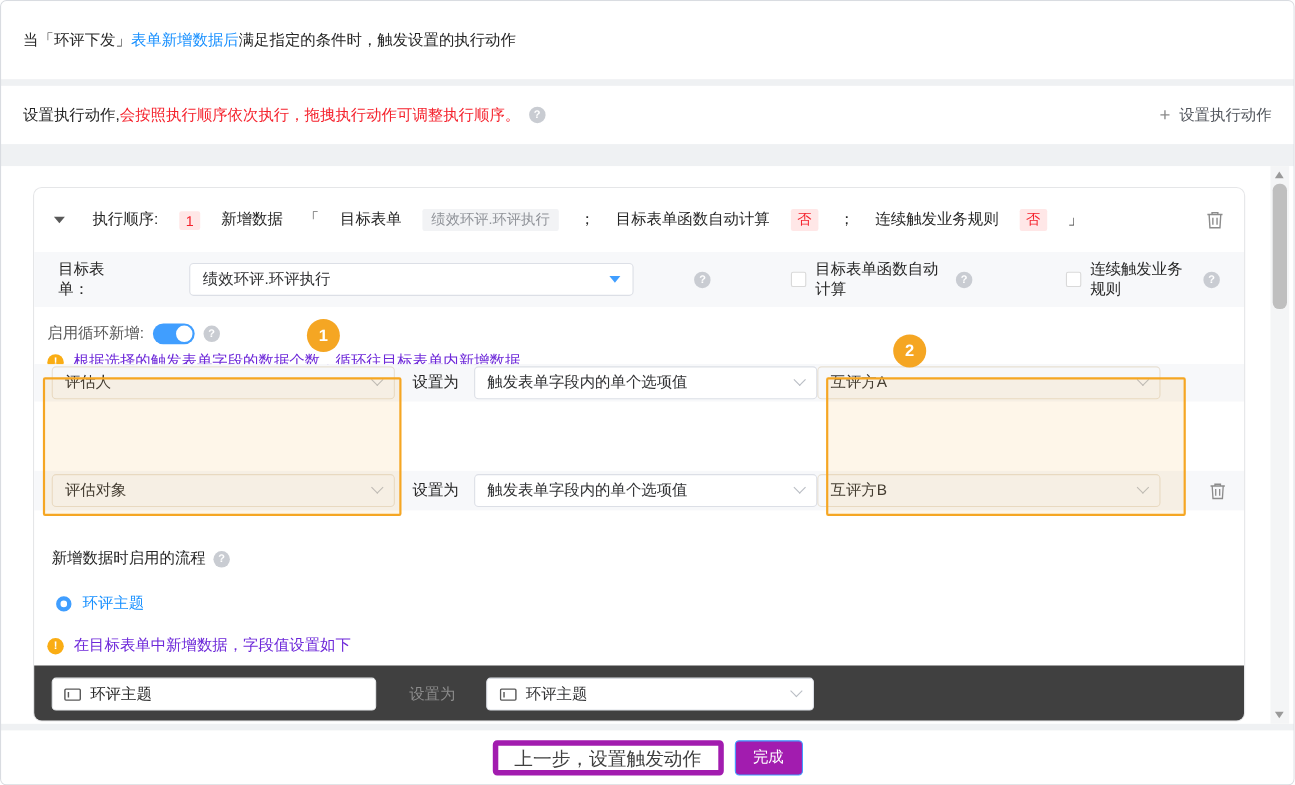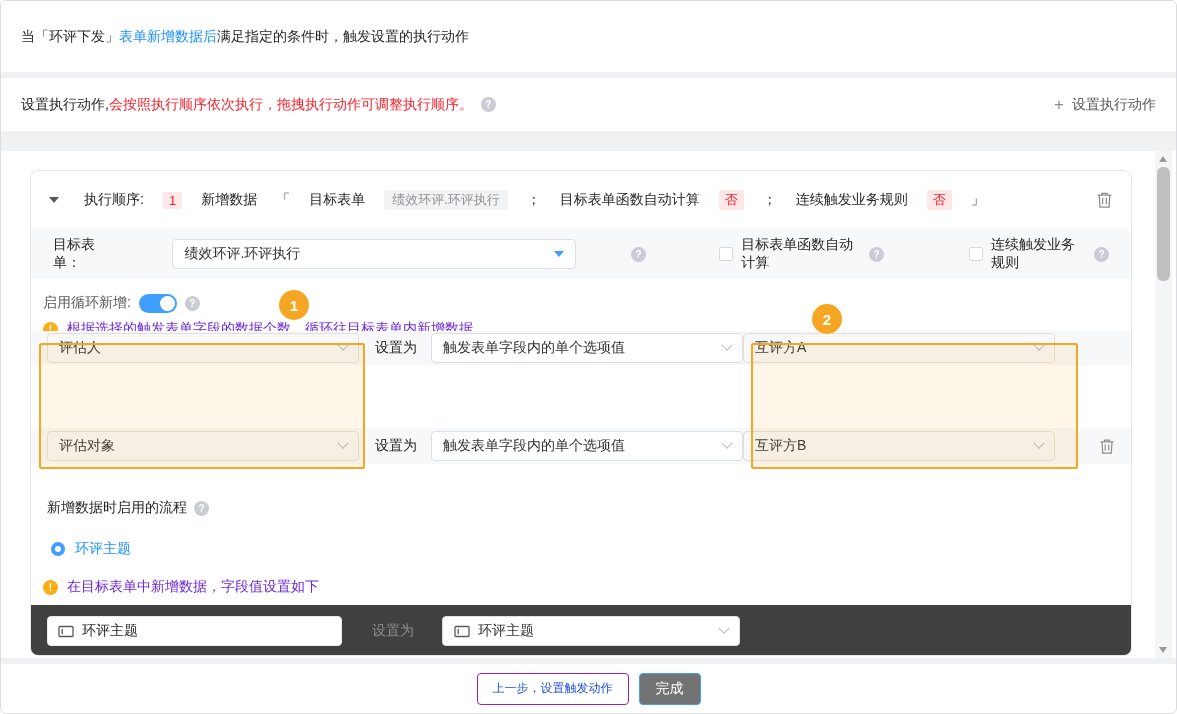--- a/index.html
+++ b/index.html
@@ -85,22 +85,22 @@
   .hl-rect2 { left: 750px; top: 192px; width: 327px; height: 126px; }
   .step-circle { position: absolute; width: 30px; height: 30px; border-radius: 50%; background: #f5a623; color: #fff; font-size: 15px; font-weight: bold; display: flex; align-items: center; justify-content: center; z-index: 6; }
   .step-1 { left: 278px; top: 139px; }
   .step-2 { left: 811px; top: 153px; }
 
   .scrollbar { position: absolute; left: 1154px; top: 0; width: 17px; height: 507px; background: #f4f5f6; z-index: 7; }
   .sb-up   { position: absolute; top: 5px; left: 4px; width: 0; height: 0; border-left: 4.5px solid transparent; border-right: 4.5px solid transparent; border-bottom: 6px solid #9a9a9a; }
   .sb-down { position: absolute; bottom: 5px; left: 4px; width: 0; height: 0; border-left: 4.5px solid transparent; border-right: 4.5px solid transparent; border-top: 6px solid #9a9a9a; }
   .sb-thumb { position: absolute; top: 16px; left: 2px; width: 13px; height: 114px; background: #bfbfbf; border-radius: 6px; }
 
-  .btn-back { height: 32px; padding: 0 15px; background: #fff; border: 1px solid #a21caf; border-radius: 4px; font-size: 12px; color: #1d4ed8; cursor: pointer; font-family: inherit; }
-  .btn-done { height: 32px; padding: 0 16px; background: #737373; border: 1px solid #409eff; border-radius: 4px; font-size: 14px; color: #fff; cursor: pointer; font-family: inherit; }
+  .btn-back { height: 32px; padding: 0 15px; background: #fff; border: 5px solid #a21caf; border-radius: 4px; font-size: 17px; color: #404040; cursor: pointer; font-family: inherit; }
+  .btn-done { height: 32px; padding: 0 16px; background: #a21caf; border: 1px solid #409eff; border-radius: 4px; font-size: 14px; color: #fff; cursor: pointer; font-family: inherit; }
 </style>
 </head>
 <body>
 
 <div class="dialog">
 
   <div class="sec sec-trigger">
     <span>当「环评下发」</span>
       <span class="t-blue">表单新增数据后</span>
       <span>满足指定的条件时，触发设置的执行动作</span>

